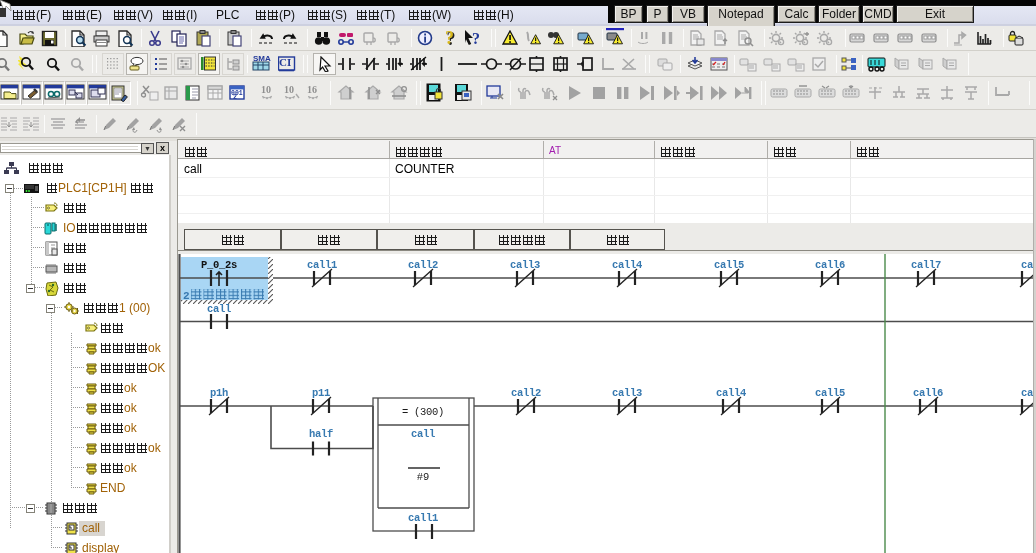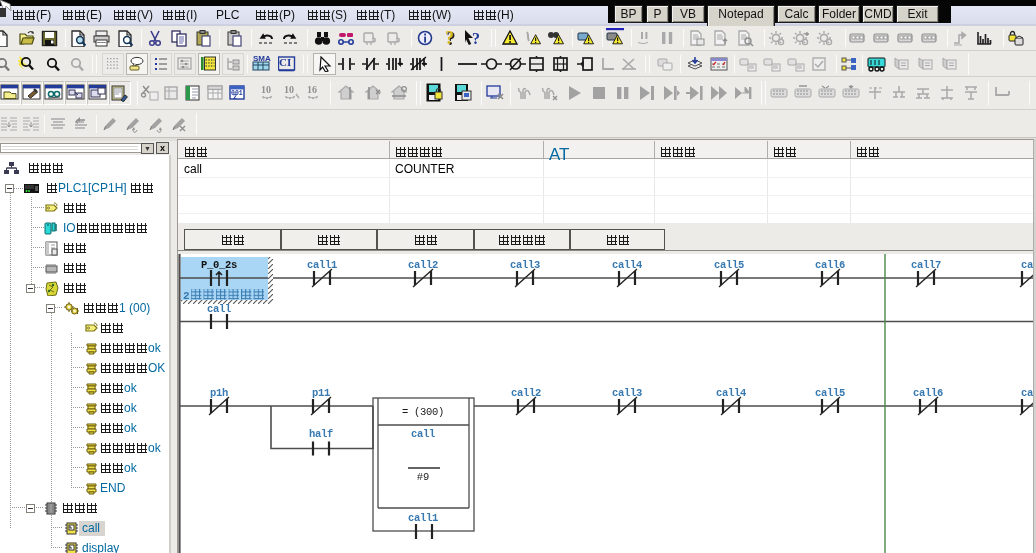--- a/index.html
+++ b/index.html
@@ -4,21 +4,21 @@
 html,body{width:1036px;height:553px;overflow:hidden;background:#ecebe8;
  font-family:"Liberation Sans",sans-serif;position:relative}
 .abs{position:absolute}
 i.hz{display:inline-block;vertical-align:middle;margin:0 1px 2px 1px}
 .tbrow{position:absolute;left:0;width:1036px;background:#ecebe8}
 .sep{position:absolute;width:1px;background:#c9c7c2;border-right:1px solid #fbfbfa}
 .ic{position:absolute}
 .btn{position:absolute;background:#d6d3cb;border:1px solid #1c1c1c;
  box-shadow:inset 1px 1px 0 #f3f1ee,inset -1px -1px 0 #8a877f;
  color:#111;font-size:12px;text-align:center;font-family:"Liberation Sans",sans-serif}
-.treetxt{position:absolute;font-size:12px;color:#0369a1;white-space:nowrap;line-height:14px}
+.treetxt{position:absolute;font-size:12px;color:#a16207;white-space:nowrap;line-height:14px}
 </style></head><body>
 <div class="abs" style="left:0;top:0;width:1036px;height:26px;background:linear-gradient(#e7eaf6,#d9dcec)"></div>
 <div class="abs" style="left:0;top:24px;width:1036px;height:2px;background:#cdd0e0"></div>
 <div class="abs" style="left:0;top:0;width:1036px;height:6px;background:#050505"></div>
 <div class="abs" style="left:12px;top:8px;font-size:12px;color:#111;white-space:nowrap"><i class="hz" style="width:10px;height:10px;background-image:repeating-linear-gradient(0deg,#1a1a1a 0 1.15px,transparent 1.15px 3.3px),repeating-linear-gradient(90deg,#1a1a1a 0 1.15px,transparent 1.15px 4.0px),linear-gradient(#1a1a1a 0 0);background-size:100% 100%,100% 100%,100% 1px;background-position:0 0,0 0,0 9px;background-repeat:repeat,repeat,no-repeat;opacity:1.0"></i><i class="hz" style="width:10px;height:10px;background-image:repeating-linear-gradient(0deg,#1a1a1a 0 1.15px,transparent 1.15px 3.3px),repeating-linear-gradient(90deg,#1a1a1a 0 1.15px,transparent 1.15px 4.0px),linear-gradient(#1a1a1a 0 0);background-size:100% 100%,100% 100%,100% 1px;background-position:0 0,0 0,0 9px;background-repeat:repeat,repeat,no-repeat;opacity:1.0"></i>(F)</div>
 <div class="abs" style="left:62px;top:8px;font-size:12px;color:#111;white-space:nowrap"><i class="hz" style="width:10px;height:10px;background-image:repeating-linear-gradient(0deg,#1a1a1a 0 1.15px,transparent 1.15px 3.3px),repeating-linear-gradient(90deg,#1a1a1a 0 1.15px,transparent 1.15px 4.0px),linear-gradient(#1a1a1a 0 0);background-size:100% 100%,100% 100%,100% 1px;background-position:0 0,0 0,0 9px;background-repeat:repeat,repeat,no-repeat;opacity:1.0"></i><i class="hz" style="width:10px;height:10px;background-image:repeating-linear-gradient(0deg,#1a1a1a 0 1.15px,transparent 1.15px 3.3px),repeating-linear-gradient(90deg,#1a1a1a 0 1.15px,transparent 1.15px 4.0px),linear-gradient(#1a1a1a 0 0);background-size:100% 100%,100% 100%,100% 1px;background-position:0 0,0 0,0 9px;background-repeat:repeat,repeat,no-repeat;opacity:1.0"></i>(E)</div>
 <div class="abs" style="left:113px;top:8px;font-size:12px;color:#111;white-space:nowrap"><i class="hz" style="width:10px;height:10px;background-image:repeating-linear-gradient(0deg,#1a1a1a 0 1.15px,transparent 1.15px 3.3px),repeating-linear-gradient(90deg,#1a1a1a 0 1.15px,transparent 1.15px 4.0px),linear-gradient(#1a1a1a 0 0);background-size:100% 100%,100% 100%,100% 1px;background-position:0 0,0 0,0 9px;background-repeat:repeat,repeat,no-repeat;opacity:1.0"></i><i class="hz" style="width:10px;height:10px;background-image:repeating-linear-gradient(0deg,#1a1a1a 0 1.15px,transparent 1.15px 3.3px),repeating-linear-gradient(90deg,#1a1a1a 0 1.15px,transparent 1.15px 4.0px),linear-gradient(#1a1a1a 0 0);background-size:100% 100%,100% 100%,100% 1px;background-position:0 0,0 0,0 9px;background-repeat:repeat,repeat,no-repeat;opacity:1.0"></i>(V)</div>
 <div class="abs" style="left:162px;top:8px;font-size:12px;color:#111;white-space:nowrap"><i class="hz" style="width:10px;height:10px;background-image:repeating-linear-gradient(0deg,#1a1a1a 0 1.15px,transparent 1.15px 3.3px),repeating-linear-gradient(90deg,#1a1a1a 0 1.15px,transparent 1.15px 4.0px),linear-gradient(#1a1a1a 0 0);background-size:100% 100%,100% 100%,100% 1px;background-position:0 0,0 0,0 9px;background-repeat:repeat,repeat,no-repeat;opacity:1.0"></i><i class="hz" style="width:10px;height:10px;background-image:repeating-linear-gradient(0deg,#1a1a1a 0 1.15px,transparent 1.15px 3.3px),repeating-linear-gradient(90deg,#1a1a1a 0 1.15px,transparent 1.15px 4.0px),linear-gradient(#1a1a1a 0 0);background-size:100% 100%,100% 100%,100% 1px;background-position:0 0,0 0,0 9px;background-repeat:repeat,repeat,no-repeat;opacity:1.0"></i>(I)</div>
 <div class="abs" style="left:216px;top:8px;font-size:12px;color:#111;white-space:nowrap">PLC</div>
 <div class="abs" style="left:255px;top:8px;font-size:12px;color:#111;white-space:nowrap"><i class="hz" style="width:10px;height:10px;background-image:repeating-linear-gradient(0deg,#1a1a1a 0 1.15px,transparent 1.15px 3.3px),repeating-linear-gradient(90deg,#1a1a1a 0 1.15px,transparent 1.15px 4.0px),linear-gradient(#1a1a1a 0 0);background-size:100% 100%,100% 100%,100% 1px;background-position:0 0,0 0,0 9px;background-repeat:repeat,repeat,no-repeat;opacity:1.0"></i><i class="hz" style="width:10px;height:10px;background-image:repeating-linear-gradient(0deg,#1a1a1a 0 1.15px,transparent 1.15px 3.3px),repeating-linear-gradient(90deg,#1a1a1a 0 1.15px,transparent 1.15px 4.0px),linear-gradient(#1a1a1a 0 0);background-size:100% 100%,100% 100%,100% 1px;background-position:0 0,0 0,0 9px;background-repeat:repeat,repeat,no-repeat;opacity:1.0"></i>(P)</div>
@@ -31,21 +31,21 @@
   </svg>
 <div class="abs" style="left:0;top:8px;width:6px;height:9px;background:#333"></div>
 <div class="abs" style="left:608px;top:0;width:343px;height:23px;background:#060606"></div>
 <div class="btn" style="left:614px;top:5px;width:29px;height:18px;line-height:16px">BP</div>
 <div class="btn" style="left:646px;top:5px;width:23px;height:18px;line-height:16px">P</div>
 <div class="btn" style="left:671px;top:5px;width:34px;height:18px;line-height:16px">VB</div>
 <div class="btn" style="left:707px;top:5px;width:68px;height:26px;line-height:16px">Notepad</div>
 <div class="btn" style="left:777px;top:5px;width:39px;height:18px;line-height:16px">Calc</div>
 <div class="btn" style="left:818px;top:5px;width:42px;height:18px;line-height:16px">Folder</div>
 <div class="btn" style="left:862px;top:5px;width:32px;height:18px;line-height:16px">CMD</div>
-<div class="btn" style="left:896px;top:5px;width:43px;height:18px;line-height:16px">Exit</div>
+<div class="btn" style="left:896px;top:5px;width:78px;height:18px;line-height:16px">Exit</div>
 <div class="tbrow" style="top:26px;height:25px;border-bottom:1px solid #d2d0ca"></div>
 <div class="tbrow" style="top:52px;height:25px;border-bottom:1px solid #d2d0ca"></div>
 <div class="tbrow" style="top:78px;height:32px;border-bottom:1px solid #d2d0ca"></div>
 <div class="tbrow" style="top:111px;height:26px;"></div>
 <div class="abs" style="left:0;top:137px;width:1036px;height:4px;background:#e2e0db;border-top:1px solid #c6c4bf"></div>
 <svg class="ic" style="left:-7px;top:30px" width="17" height="17" viewBox="0 0 17 17">
     <path d="M2 1h8l4 4v12H2z" fill="#fdfdfd" stroke="#2a2a2a" stroke-width="1.3"></path>
     <path d="M10 1v4h4" fill="none" stroke="#2a2a2a" stroke-width="1.2"></path>
   </svg>
 <svg class="ic" style="left:19px;top:30px" width="17" height="17" viewBox="0 0 17 17">
@@ -942,21 +942,21 @@
     <rect x="3" y="2" width="9" height="11" fill="#f0e24a" stroke="#333"></rect>
     <rect x="5" y="4" width="5" height="5" fill="#fff" stroke="#333"></rect>
     <path d="M6 5v2h2" stroke="#333" fill="none"></path>
     <path d="M1 4h2m-2 3h2m-2 3h2m9-6h2m-2 3h2m-2 3h2" stroke="#333"></path>
   </svg>
 <div class="treetxt" style="left:82px;top:541px">display</div>
 <div class="abs" style="left:177px;top:139px;width:859px;height:414px;background:#fff;border-left:1px solid #9a9890;border-top:1px solid #9a9890"></div>
 <div class="abs" style="left:178px;top:140px;width:858px;height:19px;background:#f2f1f0;border-bottom:1px solid #a8a6a2"></div>
 <div class="abs" style="left:184px;top:145px;font-size:12px;color:#000;white-space:nowrap"><i class="hz" style="width:10px;height:10px;background-image:repeating-linear-gradient(0deg,#1a1a1a 0 1.15px,transparent 1.15px 3.3px),repeating-linear-gradient(90deg,#1a1a1a 0 1.15px,transparent 1.15px 4.0px),linear-gradient(#1a1a1a 0 0);background-size:100% 100%,100% 100%,100% 1px;background-position:0 0,0 0,0 9px;background-repeat:repeat,repeat,no-repeat;opacity:1.0"></i><i class="hz" style="width:10px;height:10px;background-image:repeating-linear-gradient(0deg,#1a1a1a 0 1.15px,transparent 1.15px 3.3px),repeating-linear-gradient(90deg,#1a1a1a 0 1.15px,transparent 1.15px 4.0px),linear-gradient(#1a1a1a 0 0);background-size:100% 100%,100% 100%,100% 1px;background-position:0 0,0 0,0 9px;background-repeat:repeat,repeat,no-repeat;opacity:1.0"></i></div>
 <div class="abs" style="left:395px;top:145px;font-size:12px;color:#000;white-space:nowrap"><i class="hz" style="width:10px;height:10px;background-image:repeating-linear-gradient(0deg,#1a1a1a 0 1.15px,transparent 1.15px 3.3px),repeating-linear-gradient(90deg,#1a1a1a 0 1.15px,transparent 1.15px 4.0px),linear-gradient(#1a1a1a 0 0);background-size:100% 100%,100% 100%,100% 1px;background-position:0 0,0 0,0 9px;background-repeat:repeat,repeat,no-repeat;opacity:1.0"></i><i class="hz" style="width:10px;height:10px;background-image:repeating-linear-gradient(0deg,#1a1a1a 0 1.15px,transparent 1.15px 3.3px),repeating-linear-gradient(90deg,#1a1a1a 0 1.15px,transparent 1.15px 4.0px),linear-gradient(#1a1a1a 0 0);background-size:100% 100%,100% 100%,100% 1px;background-position:0 0,0 0,0 9px;background-repeat:repeat,repeat,no-repeat;opacity:1.0"></i><i class="hz" style="width:10px;height:10px;background-image:repeating-linear-gradient(0deg,#1a1a1a 0 1.15px,transparent 1.15px 3.3px),repeating-linear-gradient(90deg,#1a1a1a 0 1.15px,transparent 1.15px 4.0px),linear-gradient(#1a1a1a 0 0);background-size:100% 100%,100% 100%,100% 1px;background-position:0 0,0 0,0 9px;background-repeat:repeat,repeat,no-repeat;opacity:1.0"></i><i class="hz" style="width:10px;height:10px;background-image:repeating-linear-gradient(0deg,#1a1a1a 0 1.15px,transparent 1.15px 3.3px),repeating-linear-gradient(90deg,#1a1a1a 0 1.15px,transparent 1.15px 4.0px),linear-gradient(#1a1a1a 0 0);background-size:100% 100%,100% 100%,100% 1px;background-position:0 0,0 0,0 9px;background-repeat:repeat,repeat,no-repeat;opacity:1.0"></i></div>
-<div class="abs" style="left:549px;top:145px;font-size:17px;color:#0369a1;white-space:nowrap">AT</div>
+<div class="abs" style="left:549px;top:145px;font-size:10px;color:#a21caf;white-space:nowrap">AT</div>
 <div class="abs" style="left:660px;top:145px;font-size:12px;color:#000;white-space:nowrap"><i class="hz" style="width:10px;height:10px;background-image:repeating-linear-gradient(0deg,#1a1a1a 0 1.15px,transparent 1.15px 3.3px),repeating-linear-gradient(90deg,#1a1a1a 0 1.15px,transparent 1.15px 4.0px),linear-gradient(#1a1a1a 0 0);background-size:100% 100%,100% 100%,100% 1px;background-position:0 0,0 0,0 9px;background-repeat:repeat,repeat,no-repeat;opacity:1.0"></i><i class="hz" style="width:10px;height:10px;background-image:repeating-linear-gradient(0deg,#1a1a1a 0 1.15px,transparent 1.15px 3.3px),repeating-linear-gradient(90deg,#1a1a1a 0 1.15px,transparent 1.15px 4.0px),linear-gradient(#1a1a1a 0 0);background-size:100% 100%,100% 100%,100% 1px;background-position:0 0,0 0,0 9px;background-repeat:repeat,repeat,no-repeat;opacity:1.0"></i><i class="hz" style="width:10px;height:10px;background-image:repeating-linear-gradient(0deg,#1a1a1a 0 1.15px,transparent 1.15px 3.3px),repeating-linear-gradient(90deg,#1a1a1a 0 1.15px,transparent 1.15px 4.0px),linear-gradient(#1a1a1a 0 0);background-size:100% 100%,100% 100%,100% 1px;background-position:0 0,0 0,0 9px;background-repeat:repeat,repeat,no-repeat;opacity:1.0"></i></div>
 <div class="abs" style="left:773px;top:145px;font-size:12px;color:#000;white-space:nowrap"><i class="hz" style="width:10px;height:10px;background-image:repeating-linear-gradient(0deg,#1a1a1a 0 1.15px,transparent 1.15px 3.3px),repeating-linear-gradient(90deg,#1a1a1a 0 1.15px,transparent 1.15px 4.0px),linear-gradient(#1a1a1a 0 0);background-size:100% 100%,100% 100%,100% 1px;background-position:0 0,0 0,0 9px;background-repeat:repeat,repeat,no-repeat;opacity:1.0"></i><i class="hz" style="width:10px;height:10px;background-image:repeating-linear-gradient(0deg,#1a1a1a 0 1.15px,transparent 1.15px 3.3px),repeating-linear-gradient(90deg,#1a1a1a 0 1.15px,transparent 1.15px 4.0px),linear-gradient(#1a1a1a 0 0);background-size:100% 100%,100% 100%,100% 1px;background-position:0 0,0 0,0 9px;background-repeat:repeat,repeat,no-repeat;opacity:1.0"></i></div>
 <div class="abs" style="left:856px;top:145px;font-size:12px;color:#000;white-space:nowrap"><i class="hz" style="width:10px;height:10px;background-image:repeating-linear-gradient(0deg,#1a1a1a 0 1.15px,transparent 1.15px 3.3px),repeating-linear-gradient(90deg,#1a1a1a 0 1.15px,transparent 1.15px 4.0px),linear-gradient(#1a1a1a 0 0);background-size:100% 100%,100% 100%,100% 1px;background-position:0 0,0 0,0 9px;background-repeat:repeat,repeat,no-repeat;opacity:1.0"></i><i class="hz" style="width:10px;height:10px;background-image:repeating-linear-gradient(0deg,#1a1a1a 0 1.15px,transparent 1.15px 3.3px),repeating-linear-gradient(90deg,#1a1a1a 0 1.15px,transparent 1.15px 4.0px),linear-gradient(#1a1a1a 0 0);background-size:100% 100%,100% 100%,100% 1px;background-position:0 0,0 0,0 9px;background-repeat:repeat,repeat,no-repeat;opacity:1.0"></i></div>
 <div class="abs" style="left:389px;top:141px;width:1px;height:17px;background:#b0aeaa"></div>
 <div class="abs" style="left:389px;top:159px;width:1px;height:64px;background:#e8e8e8"></div>
 <div class="abs" style="left:543px;top:141px;width:1px;height:17px;background:#b0aeaa"></div>
 <div class="abs" style="left:543px;top:159px;width:1px;height:64px;background:#e8e8e8"></div>
 <div class="abs" style="left:654px;top:141px;width:1px;height:17px;background:#b0aeaa"></div>
 <div class="abs" style="left:654px;top:159px;width:1px;height:64px;background:#e8e8e8"></div>
 <div class="abs" style="left:767px;top:141px;width:1px;height:17px;background:#b0aeaa"></div>

